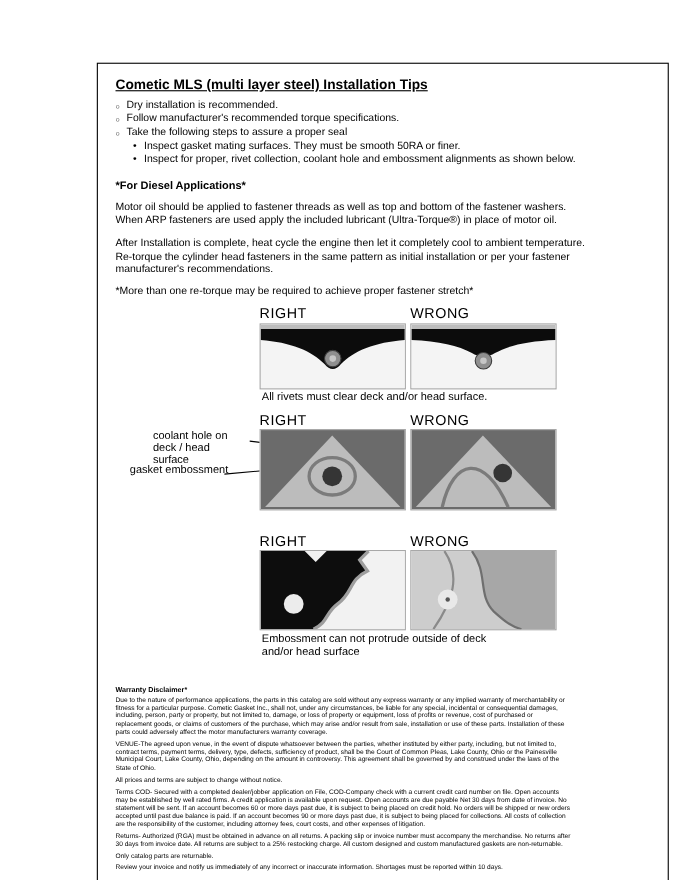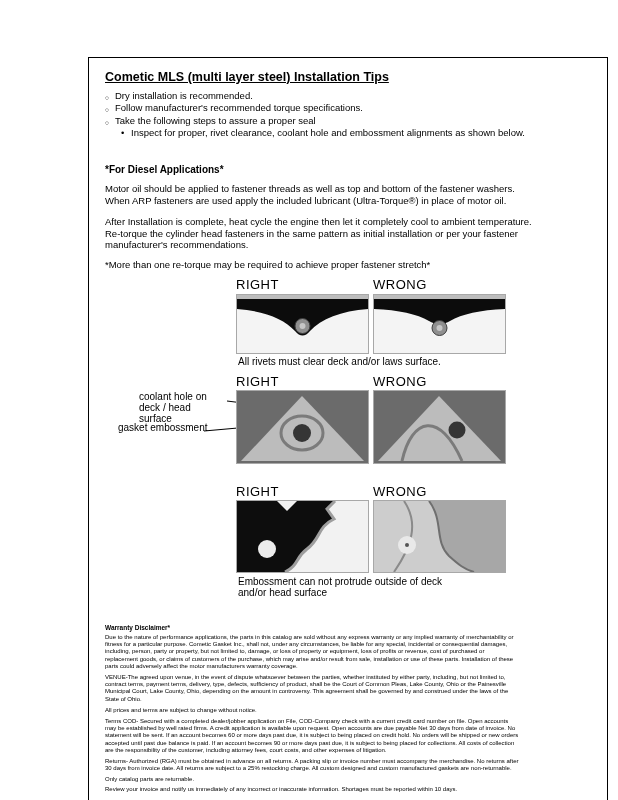--- a/index.html
+++ b/index.html
@@ -55,21 +55,22 @@
 
 <div class="page">
   <div class="frame">
 
     <div class="abs doc-title">Cometic MLS (multi layer steel) Installation Tips</div>
 
     <div class="abs bullets">
       <div class="bullet">Dry installation is recommended.</div>
       <div class="bullet">Follow manufacturer's recommended torque specifications.</div>
       <div class="bullet">Take the following steps to assure a proper seal</div>
-      <div class="bullet sub">Inspect for proper, rivet clearance, coolant hole and embossment alignments as shown below.</div>
+      <div class="bullet sub">Inspect gasket mating surfaces. They must be smooth 50RA or finer.</div>
+      <div class="bullet sub">Inspect for proper, rivet collection, coolant hole and embossment alignments as shown below.</div>
     </div>
 
     <div class="abs diesel-heading">*For Diesel Applications*</div>
     <div class="abs para para2">After Installation is complete, heat cycle the engine then let it completely cool to ambient temperature. Re-torque the cylinder head fasteners in the same pattern as initial installation or per your fastener manufacturer's recommendations.</div>
     <div class="abs para para1">Motor oil should be applied to fastener threads as well as top and bottom of the fastener washers. When ARP fasteners are used apply the included lubricant (Ultra-Torque®) in place of motor oil.</div>
     <div class="abs note">*More than one re-torque may be required to achieve proper fastener stretch*</div>
 
     <div class="abs col-label col-left" style="top:219px">RIGHT</div>
     <div class="abs col-label col-right" style="top:219px">WRONG</div>
 
@@ -84,21 +85,21 @@
     </div>
     <div class="abs img-box col-right" style="top:236px">
       <svg width="131" height="58" viewBox="0 0 131 58" aria-hidden="true">
         <rect width="131" height="58" fill="#f4f4f4"></rect>
         <rect width="131" height="5" fill="#bdbdbd"></rect>
         <path d="M0,4 H131 V14 C106,15 88,19 76,26 C70,30 61,30 55,26 C43,19 25,15 0,14 Z" fill="#0c0c0c"></path>
         <circle cx="65.5" cy="33" r="7.5" fill="#8f8f8f" stroke="#3c3c3c" stroke-width="1"></circle>
         <circle cx="65.5" cy="33" r="3" fill="#c6c6c6"></circle>
       </svg>
     </div>
-    <div class="abs caption" style="top:298px">All rivets must clear deck and/or laws surface.</div>
+    <div class="abs caption" style="top:298px">All rivets must clear deck and/or head surface.</div>
 
     <div class="abs col-label col-left" style="top:316px">RIGHT</div>
     <div class="abs col-label col-right" style="top:316px">WRONG</div>
 
     <div class="abs annot annot-coolant">coolant hole on deck / head surface</div>
     <div class="abs annot annot-emboss">gasket embossment</div>
     <svg class="abs leader-lines" width="300" height="80" aria-hidden="true">
       <line x1="138" y1="28" x2="210" y2="37" stroke="#000" stroke-width="1"></line>
       <line x1="115" y1="58" x2="194" y2="51" stroke="#000" stroke-width="1"></line>
     </svg>

